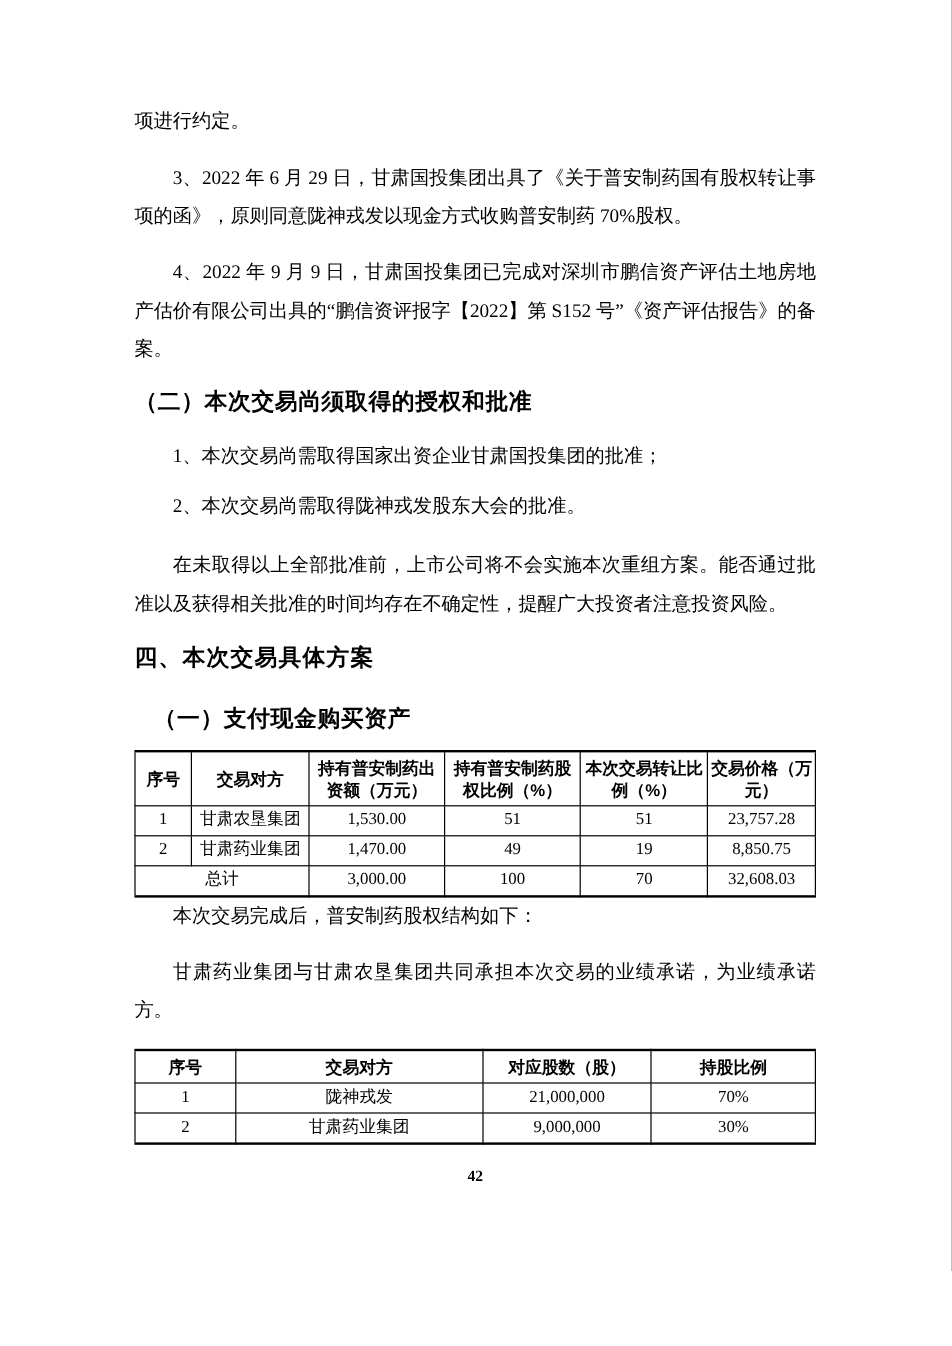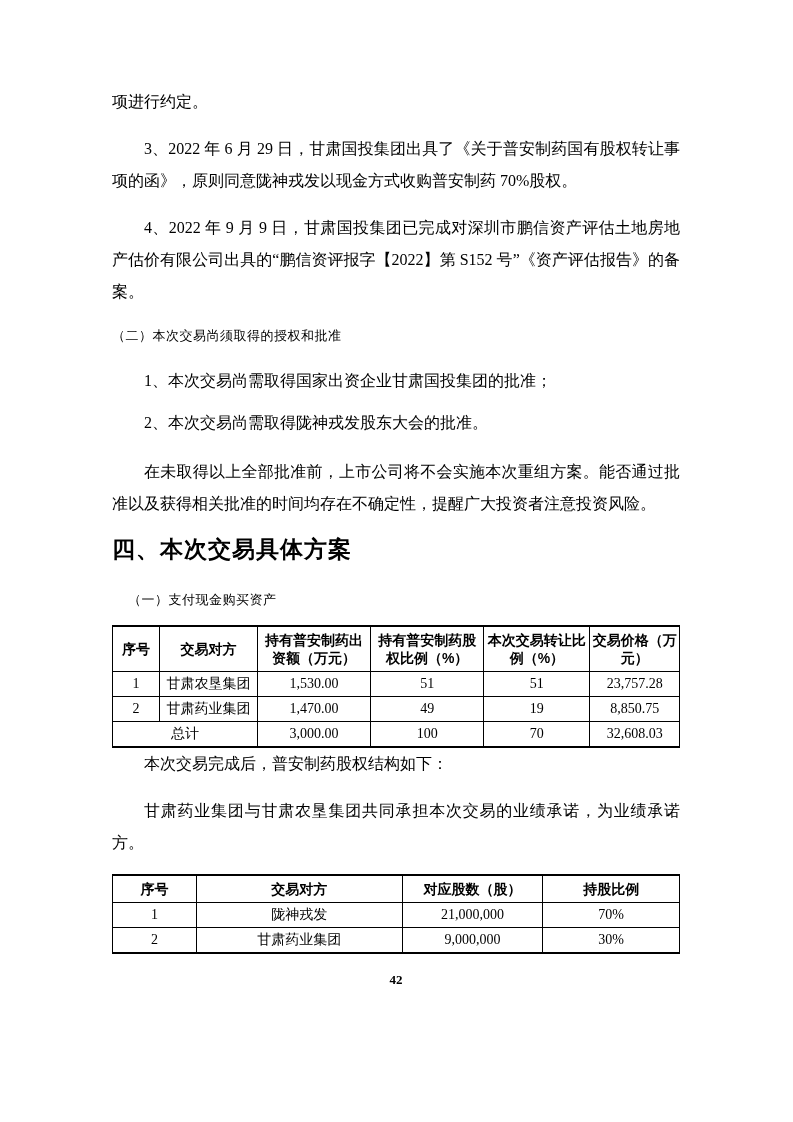--- a/index.html
+++ b/index.html
@@ -19,30 +19,30 @@
     font-size: 16px;
     line-height: 32px;
     text-align: justify;
     text-indent: 2em;
     margin: 0 0 15px 0;
   }
   p.no-indent { text-indent: 0; }
   p.list-item { margin-bottom: 10px; }
   h2.heading-l1 {
     font-family: "Liberation Sans", "DejaVu Sans", sans-serif;
-    font-size: 23px;
+    font-size: 19px;
     font-weight: 700;
     line-height: 28px;
     margin: 0 0 24px 0;
     letter-spacing: 1px;
   }
   h3.heading-l2 {
     font-family: "Liberation Sans", "DejaVu Sans", sans-serif;
-    font-size: 13px;
-    font-weight: 400;
+    font-size: 19px;
+    font-weight: 700;
     line-height: 26px;
     letter-spacing: 0.5px;
   }
   h3.sec2 { margin: 4px 0 16px 0; }
   h3.sec1 { margin: 0 0 12px 16px; }
   .items-block { margin-bottom: 17px; }
   table.doc-table {
     width: 100%;
     border-collapse: collapse;
     table-layout: fixed;

